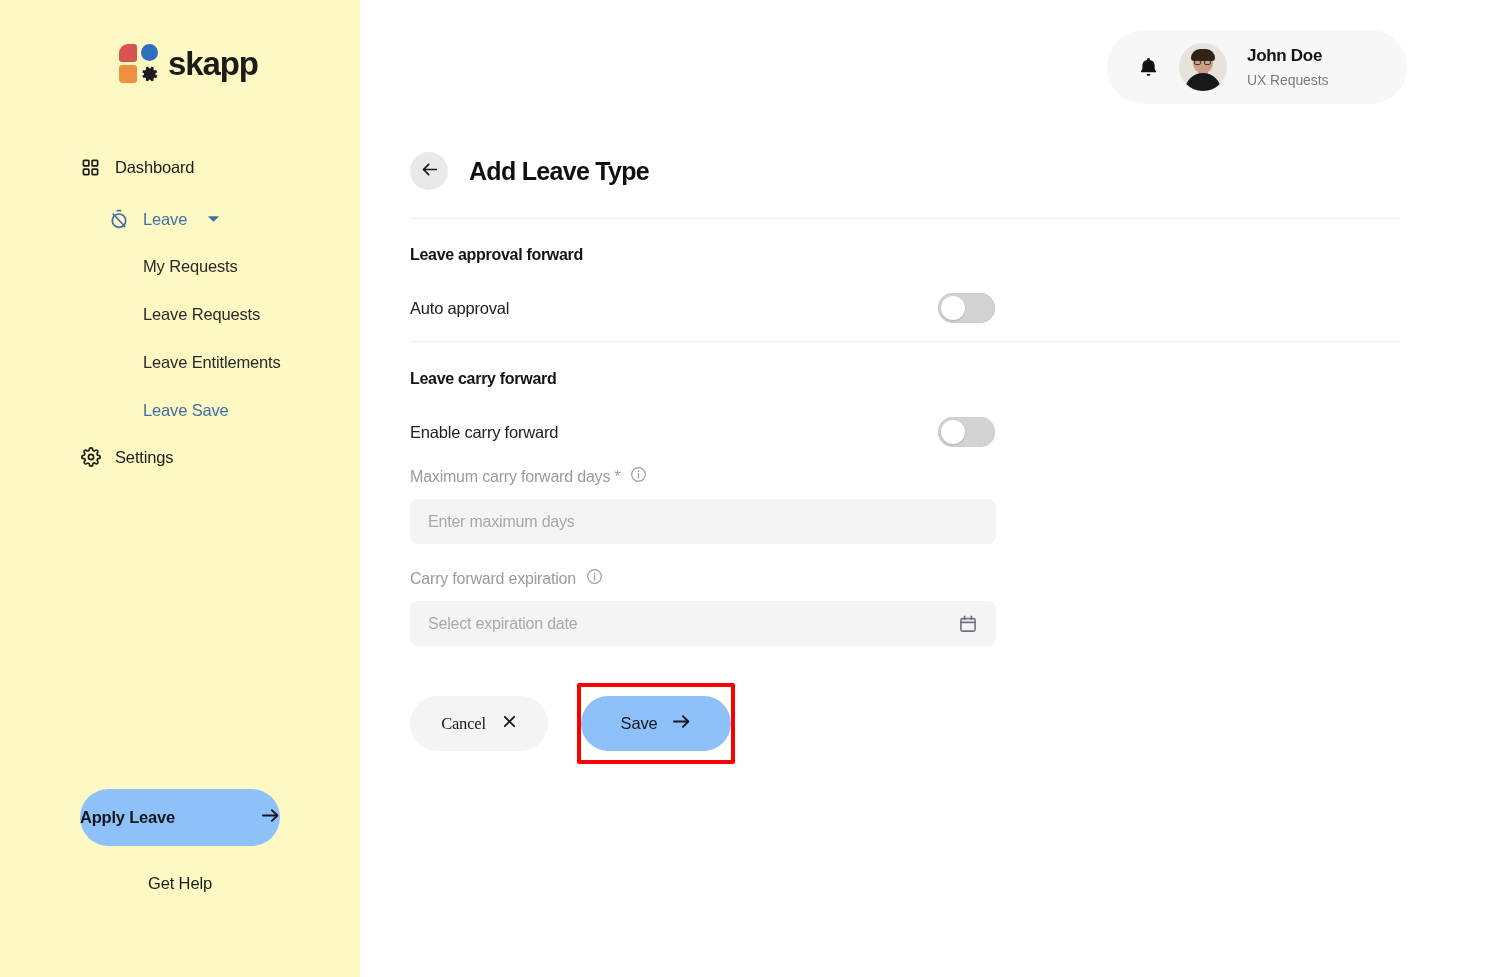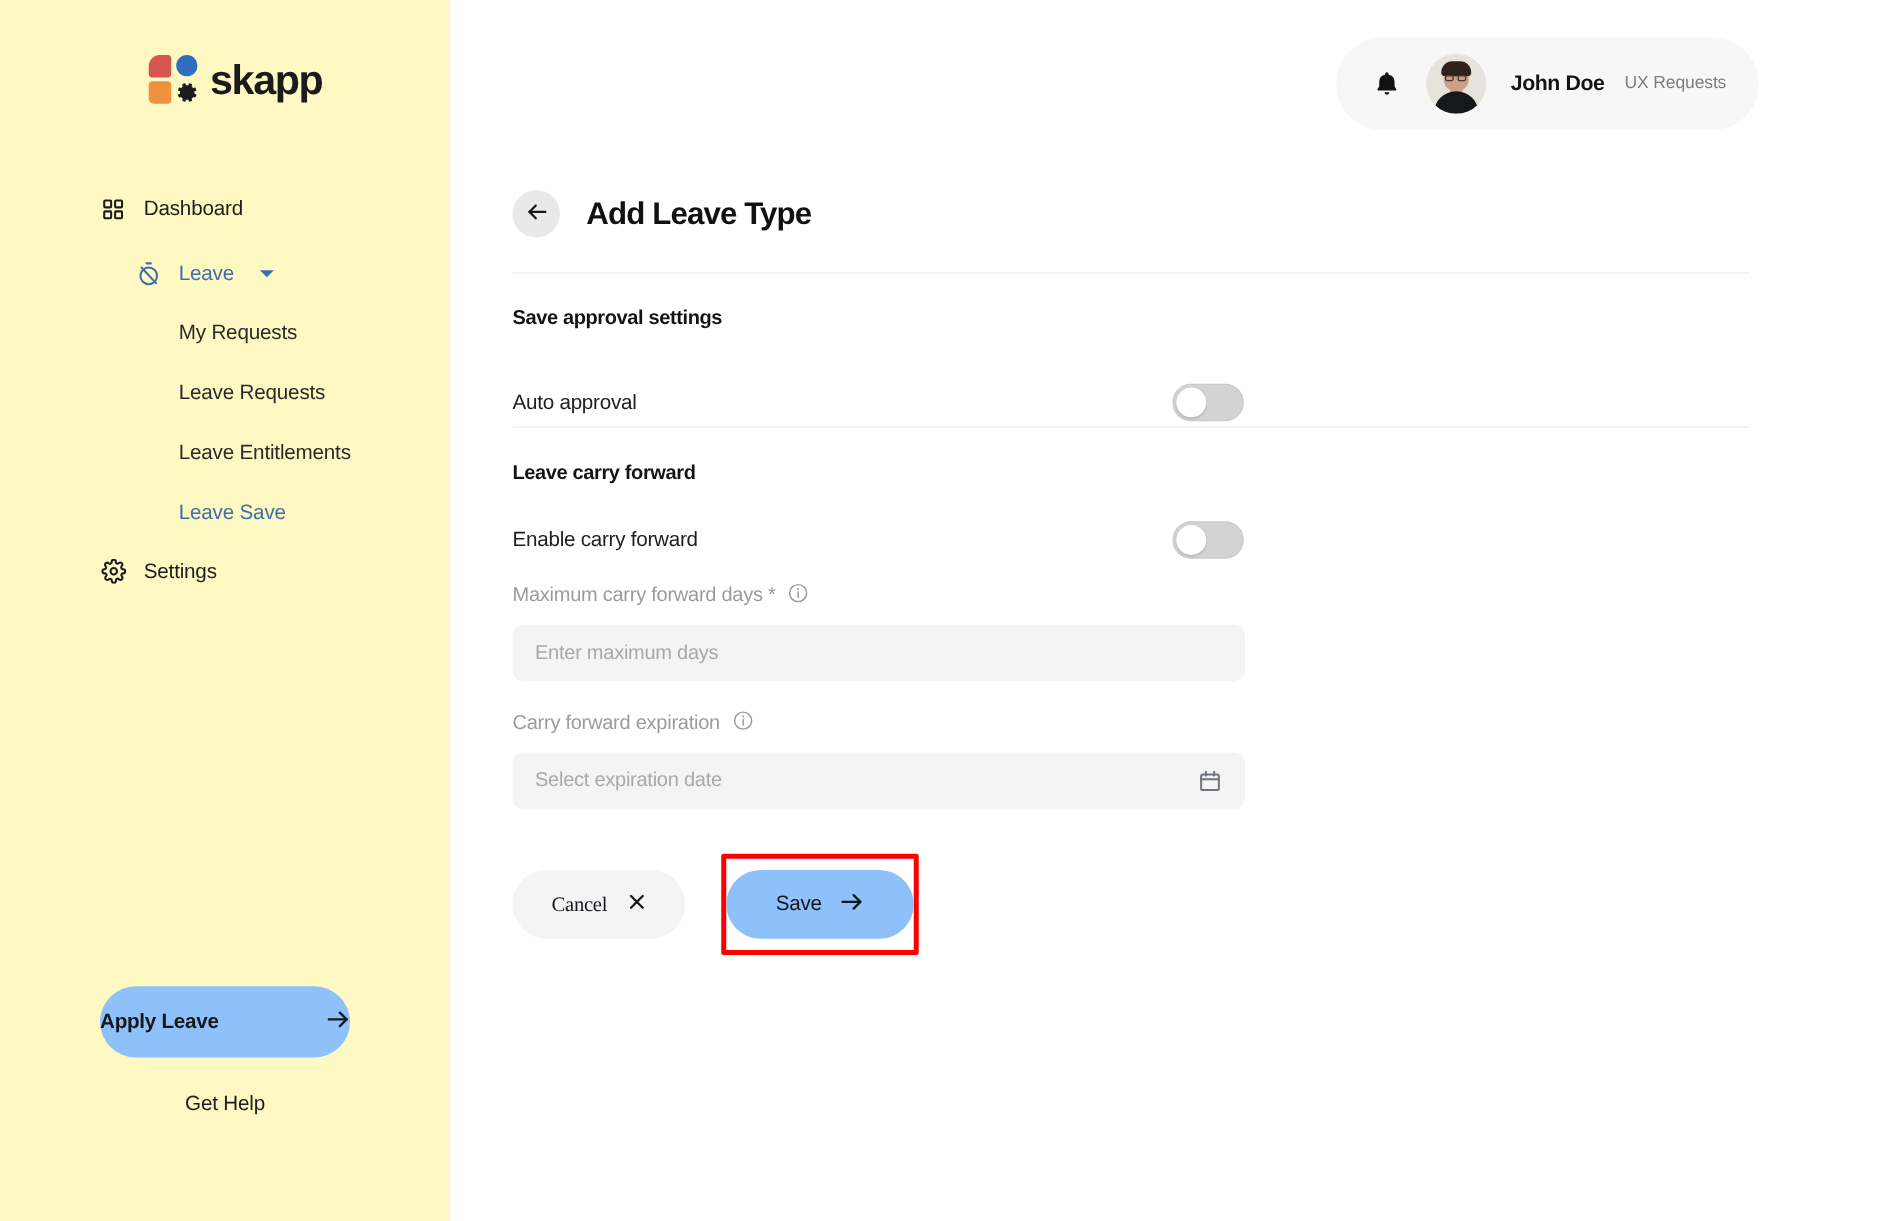--- a/index.html
+++ b/index.html
@@ -159,21 +159,21 @@
     background: #e6e2dc;
     position: relative;
     flex: 0 0 48px;
   }
   .av-head { position: absolute; left: 14px; top: 9px; width: 20px; height: 21px; border-radius: 50% 50% 45% 45%; background: #cf9f84; }
   .av-hair { position: absolute; left: 12px; top: 6px; width: 24px; height: 12px; border-radius: 12px 12px 4px 4px; background: #2e2219; }
   .av-glass-l { position: absolute; left: 15px; top: 17px; width: 7px; height: 5px; border: 1.2px solid #3a3a3a; border-radius: 2px; }
   .av-glass-r { position: absolute; left: 25px; top: 17px; width: 7px; height: 5px; border: 1.2px solid #3a3a3a; border-radius: 2px; }
   .av-body { position: absolute; left: 6px; bottom: 0; width: 36px; height: 18px; border-radius: 18px 18px 0 0; background: #17181a; }
   .av-neck { position: absolute; left: 19px; top: 27px; width: 10px; height: 8px; background: #cf9f84; }
-  .user-meta { display: flex; flex-direction: row; gap: 16px; }
+  .user-meta { display: flex; flex-direction: column; gap: 6px; }
   .user-name { font-size: 17px; font-weight: 700; letter-spacing: -0.3px; color: #141414; }
   .user-role { font-size: 14px; color: #7d7d7d; letter-spacing: -0.1px; }
 
   .page-head {
     position: absolute;
     left: 50px;
     top: 152px;
     display: flex;
     align-items: center;
     gap: 21px;
@@ -215,21 +215,21 @@
   .st2 { top: 370px; }
 
   .toggle-row {
     position: absolute;
     left: 50px;
     width: 585px;
     display: flex;
     align-items: center;
     justify-content: space-between;
   }
-  .tr1 { top: 307px; }
+  .tr1 { top: 293px; }
   .tr2 { top: 417px; }
   .toggle-label { font-size: 16.5px; letter-spacing: -0.2px; color: #202020; }
   .switch {
     width: 57px; height: 30px;
     border-radius: 15px;
     background: #d3d3d3;
     position: relative;
     cursor: pointer;
     border: none;
     padding: 0;
@@ -429,21 +429,21 @@
             <line x1="18" y1="8" x2="3" y2="8"></line>
               <polyline points="9,2 3,8 9,14"></polyline>
           </svg>
         </span>
       </button>
       <h1 class="page-title">Add Leave Type</h1>
     </div>
 
     <div class="divider d1"></div>
 
-    <h2 class="section-title st1">Save approval settings</h2>
+    <h2 class="section-title st1">Leave approval forward</h2>
 
     <div class="toggle-row tr1">
       <span class="toggle-label">Auto approval</span>
       <button class="switch">
         <span class="knob"></span>
       </button>
     </div>
 
     <div class="divider d2"></div>
 

